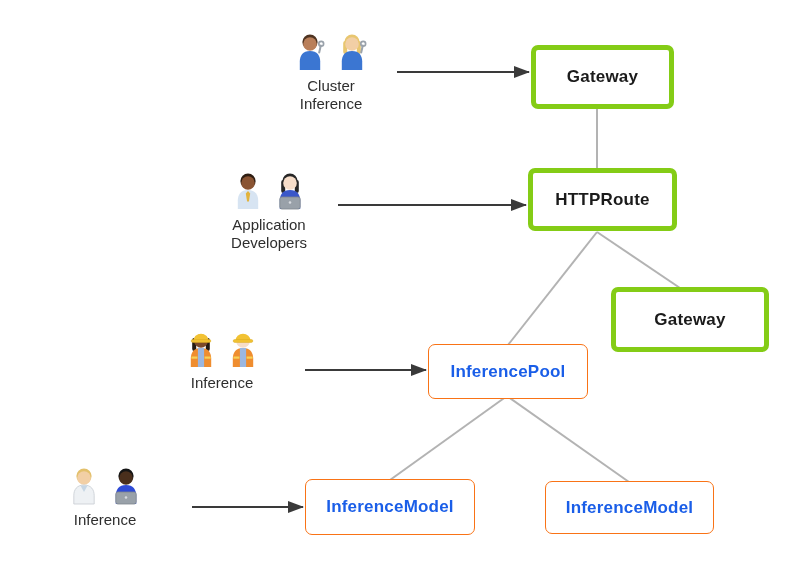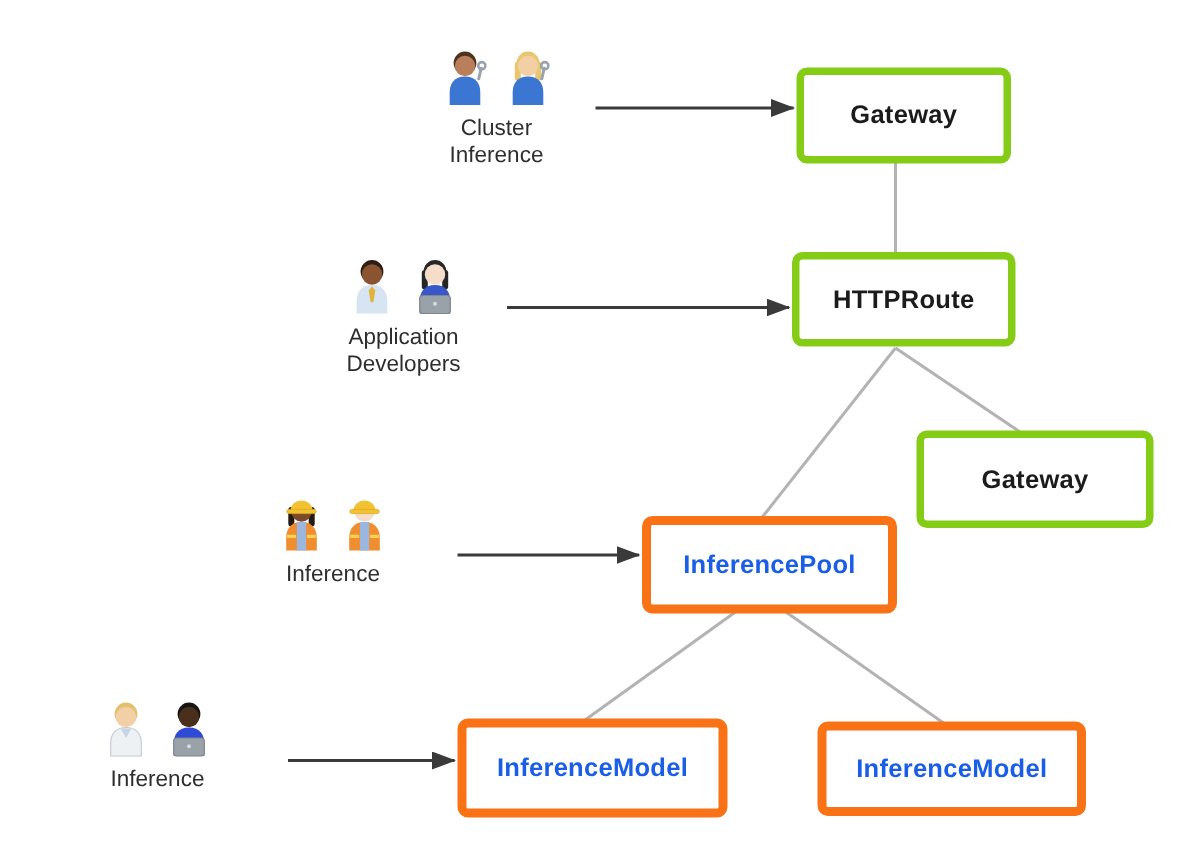--- a/index.html
+++ b/index.html
@@ -7,21 +7,21 @@
     width:800px;height:572px;background:#ffffff;position:relative;overflow:hidden;
     font-family:"Liberation Sans",sans-serif;
   }
   .canvas{position:absolute;left:0;top:0;width:800px;height:572px}
   svg.edges{position:absolute;left:0;top:0;z-index:0}
   .node{
     position:absolute;z-index:2;display:flex;align-items:center;justify-content:center;
     background:#ffffff;border-radius:7px;font-weight:700;font-size:17px;letter-spacing:.2px;
   }
   .node.dark{border:5px solid #84cc16;color:#1b1b1b}
-  .node.blue{border:6px solid #f97316;color:#1a5ee8}
+  .node.blue{border:1px solid #f97316;color:#1a5ee8}
   .actor{position:absolute;z-index:1;text-align:center}
   .actor .people{height:40px;display:flex;justify-content:center;align-items:flex-end}
   .actor .label{font-size:15px;line-height:18px;color:#2e2e2e;margin-top:5px}
   .actor .label div{white-space:nowrap}
 </style>
 </head>
 <body>
 
 <div class="canvas">
 

